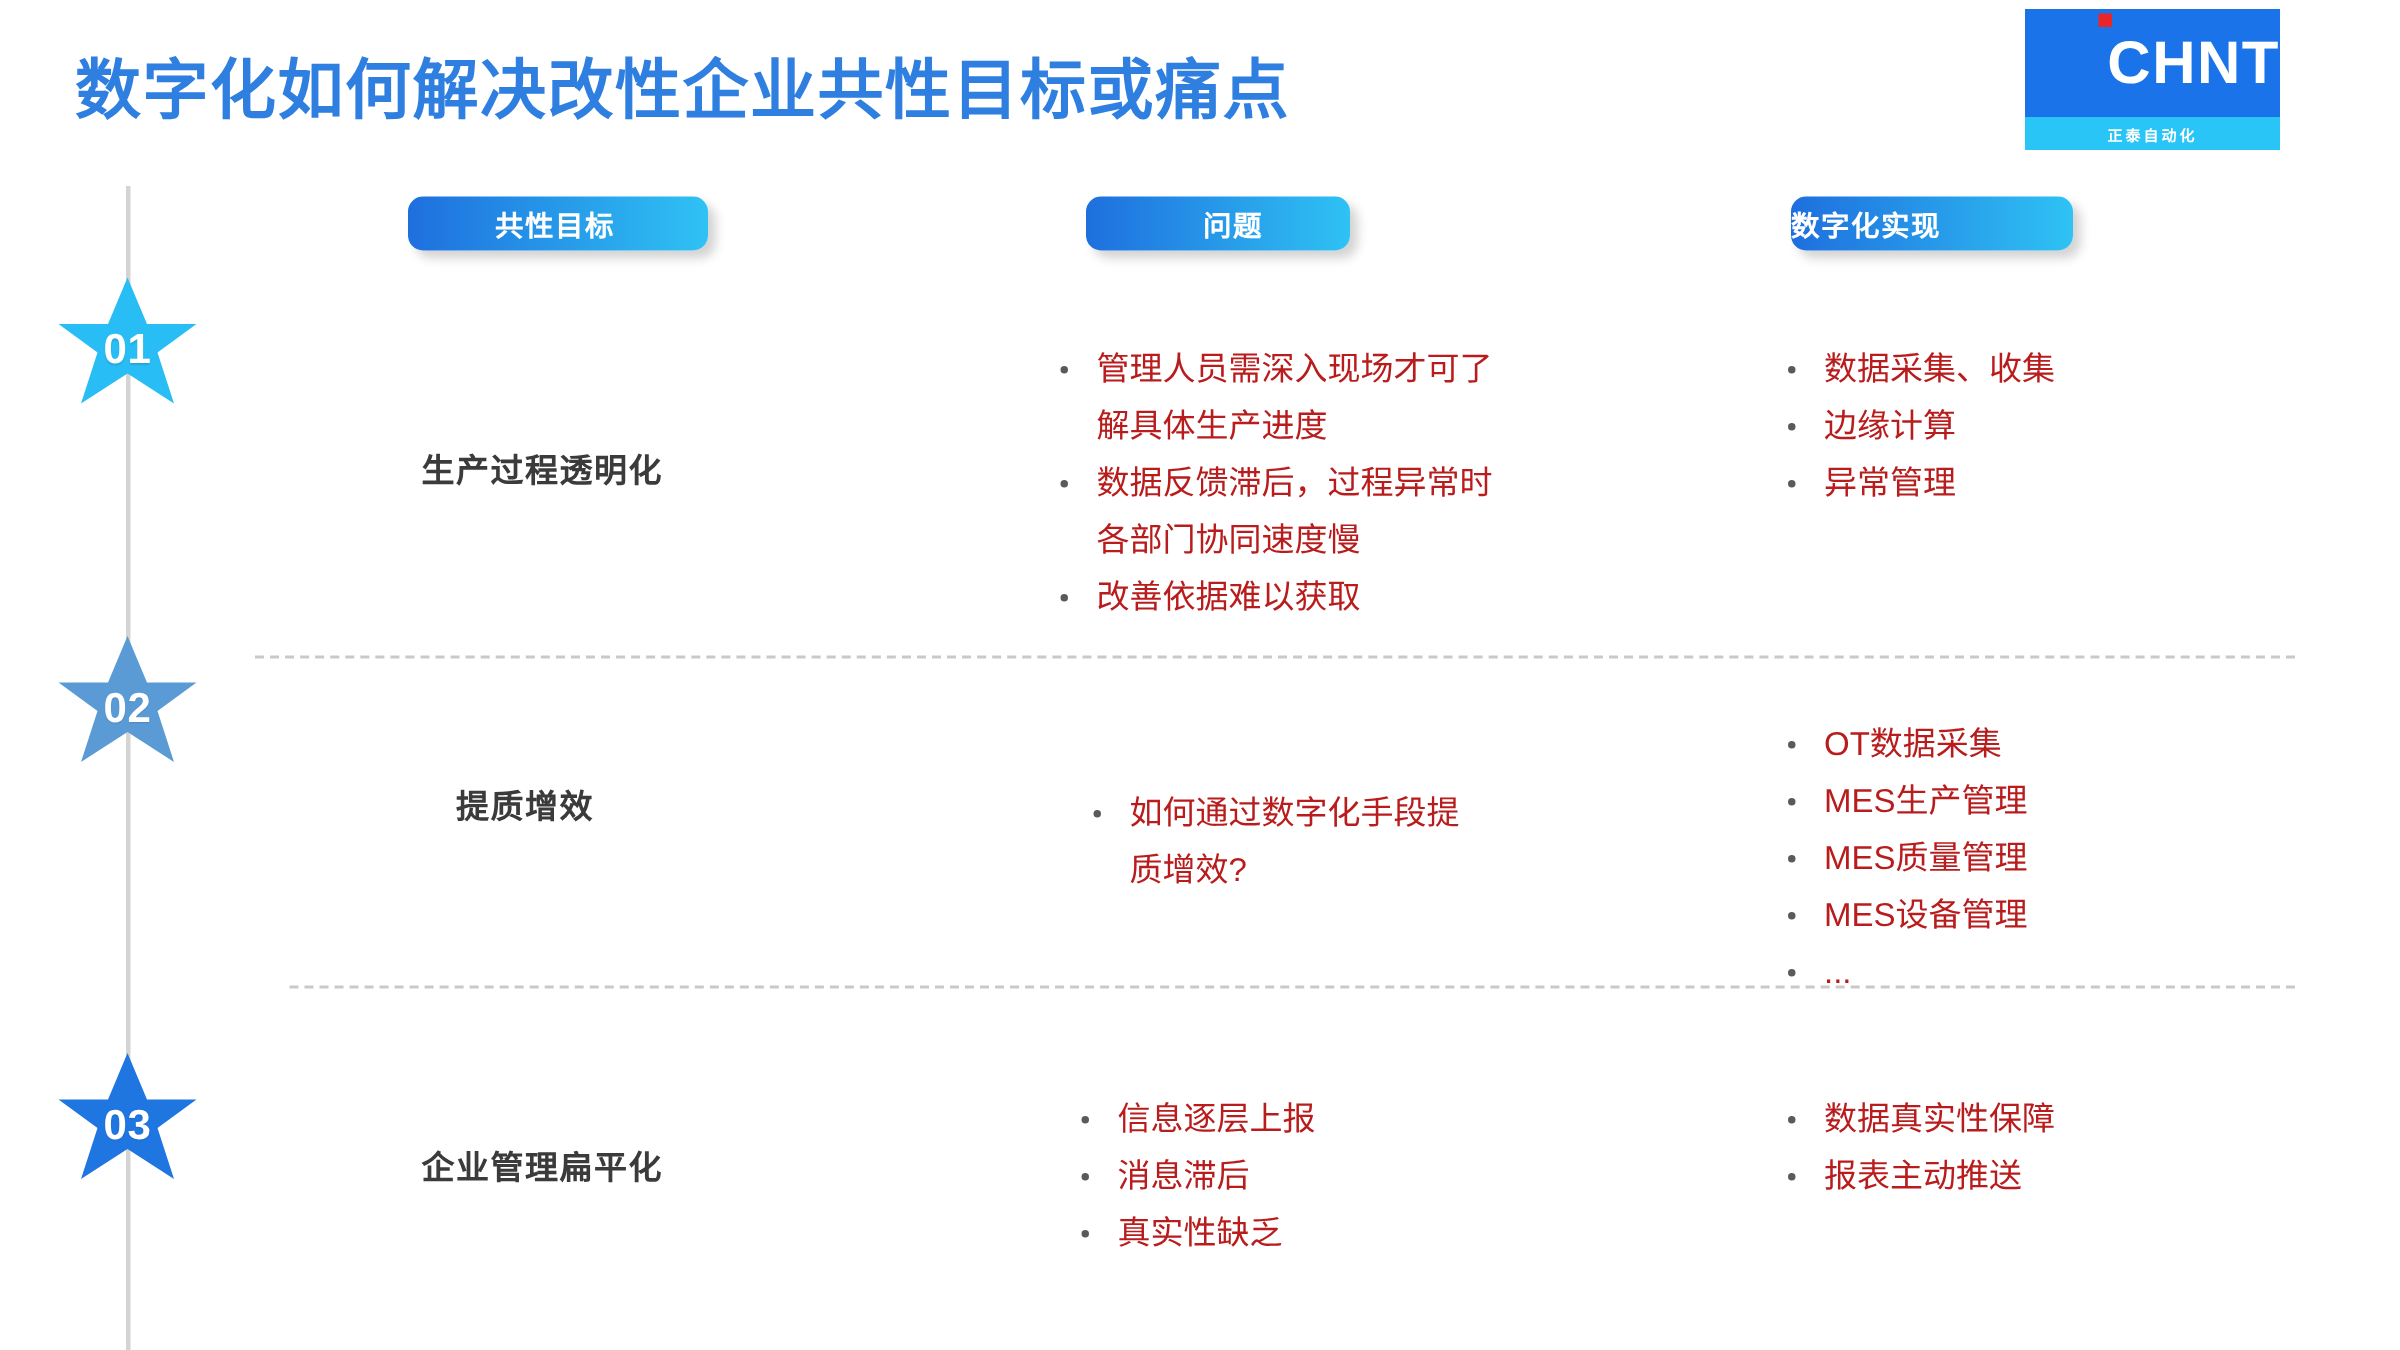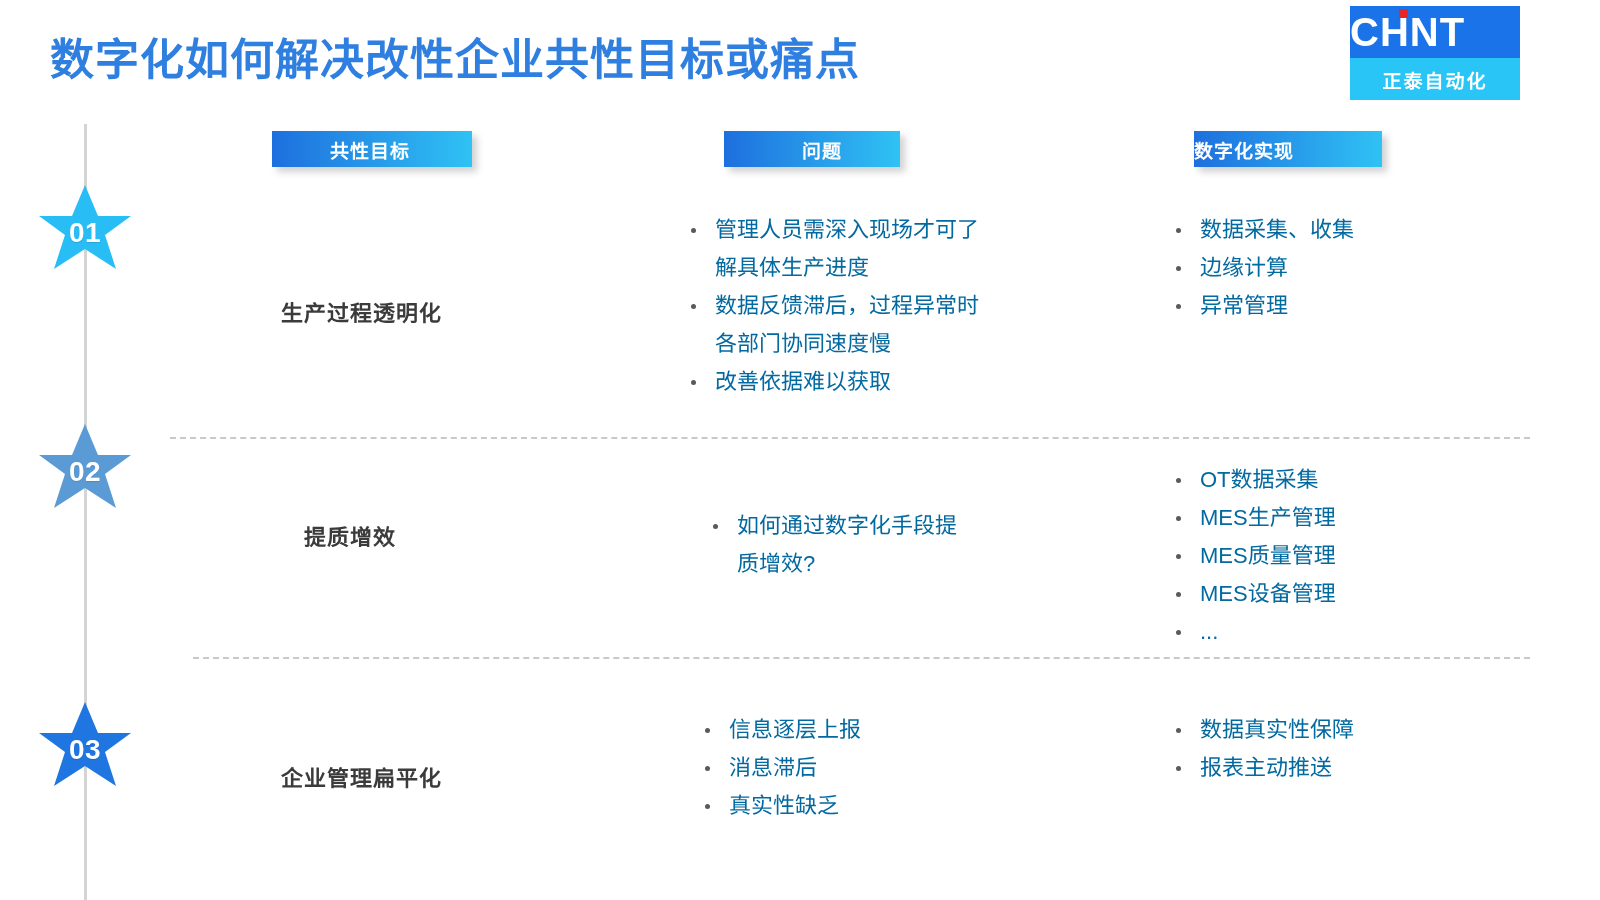--- a/index.html
+++ b/index.html
@@ -25,58 +25,59 @@
   }
 
   
   .logo-wrap{
     position:absolute;
     left:1350px;top:6px;
     width:170px;
   }
   .logo-main{
     background:#1a73e8;
-    height:52px;
-    display:flex;align-items:center;justify-content:flex-start;
+    height:72px;
+    display:flex;align-items:center;justify-content:flex-end;
   }
   .logo-text{
     color:#ffffff;
     font-size:40px;
     font-weight:bold;
     letter-spacing:1px;
     position:relative;
     font-family:"Liberation Sans","DejaVu Sans",sans-serif;
   }
   .logo-dot{
     position:absolute;
     width:9px;height:9px;
     background:#e8262a;
     top:3px;left:49px;
   }
   .logo-sub{
     background:#29c5f6;
-    height:42px;
+    height:22px;
     display:flex;align-items:center;justify-content:center;
     color:#ffffff;
-    font-size:19px;
+    font-size:10px;
     font-weight:bold;
     letter-spacing:2px;
   }
 
   
   .chip{
     position:absolute;
     height:36px;
     background:linear-gradient(90deg,#1e6fde 0%,#2fc2f4 100%);
     box-shadow:5px 5px 7px rgba(0,0,0,0.18);
     display:flex;align-items:center;
     color:#ffffff;
     font-size:19px;
     font-weight:bold;
     letter-spacing:1px;
+    border-radius:10px;
   }
   .chip span{display:block;}
   #chip-0{left:272px;top:131px;width:200px;}
   #chip-0 span{margin-left:58px;}
   #chip-1{left:724px;top:131px;width:176px;}
   #chip-1 span{margin-left:78px;}
   #chip-2{left:1194px;top:131px;width:188px;}
   #chip-2 span{}
 
   
@@ -124,23 +125,23 @@
     color:#3b3b3b;
     letter-spacing:1px;
     white-space:nowrap;
   }
   #goal-0{left:281px;top:295px;}
   #goal-1{left:304px;top:519px;}
   #goal-2{left:281px;top:760px;}
 
   .bullets{
     position:absolute;
-    margin:0;padding:0;
+    margin:16px;padding:0;
     list-style:none;
-    color:#0369a1;
+    color:#b91c1c;
     font-size:22px;
     line-height:38px;
   }
   .bullets li{
     position:relative;
     padding-left:32px;
     margin:0 0 0 0;
   }
   .bullets li::before{
     content:"";

